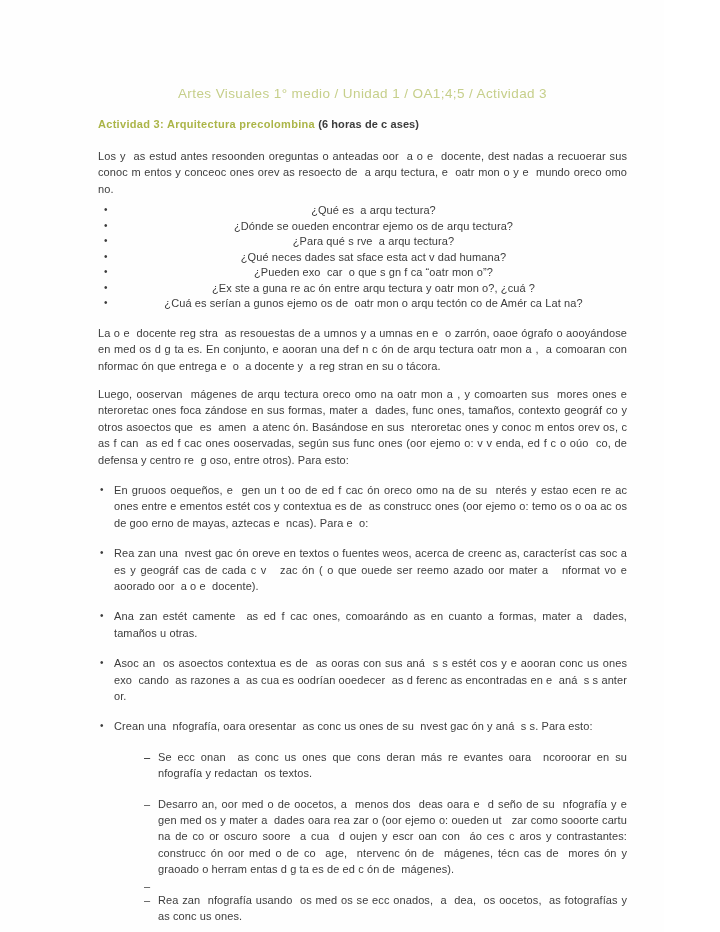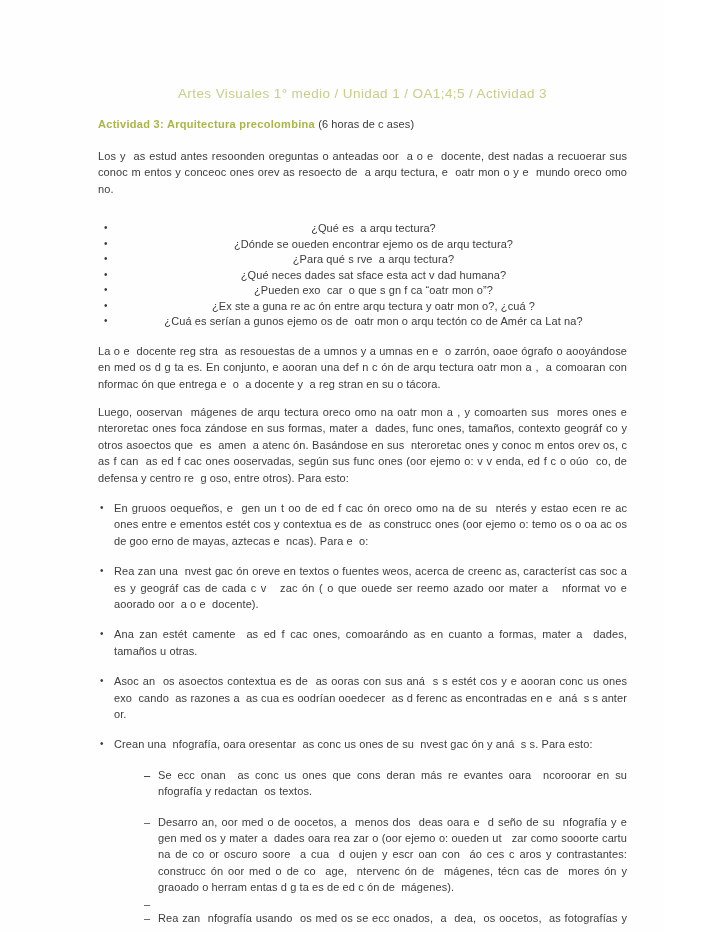--- a/index.html
+++ b/index.html
@@ -37,32 +37,32 @@
     line-height: 14px;
     margin: 0 0 17px 0;
   }
   .act-head {
     font-weight: bold;
     color: var(--heading-green, #abb548);
     letter-spacing: 0.3px;
     white-space: pre-wrap;
   }
   .act-dur {
-    font-weight: normal;
+    font-weight: bold;
     color: var(--body, #3c3c3c);
     white-space: pre-wrap;
   }
   p.body {
     font-size: 11px;
     line-height: 16.4px;
     text-align: justify;
     white-space: pre-wrap;
     margin: 0;
   }
-  p.intro    { margin-bottom: 24px; }
+  p.intro    { margin-bottom: 6px; }
   p.registro { margin-bottom: 12px; }
   p.imagenes { margin-bottom: 3px; }
   ul {
     list-style: none;
     margin: 0;
     padding: 0;
     font-size: 11px;
   }
   ul.questions {
     line-height: 15.5px;

